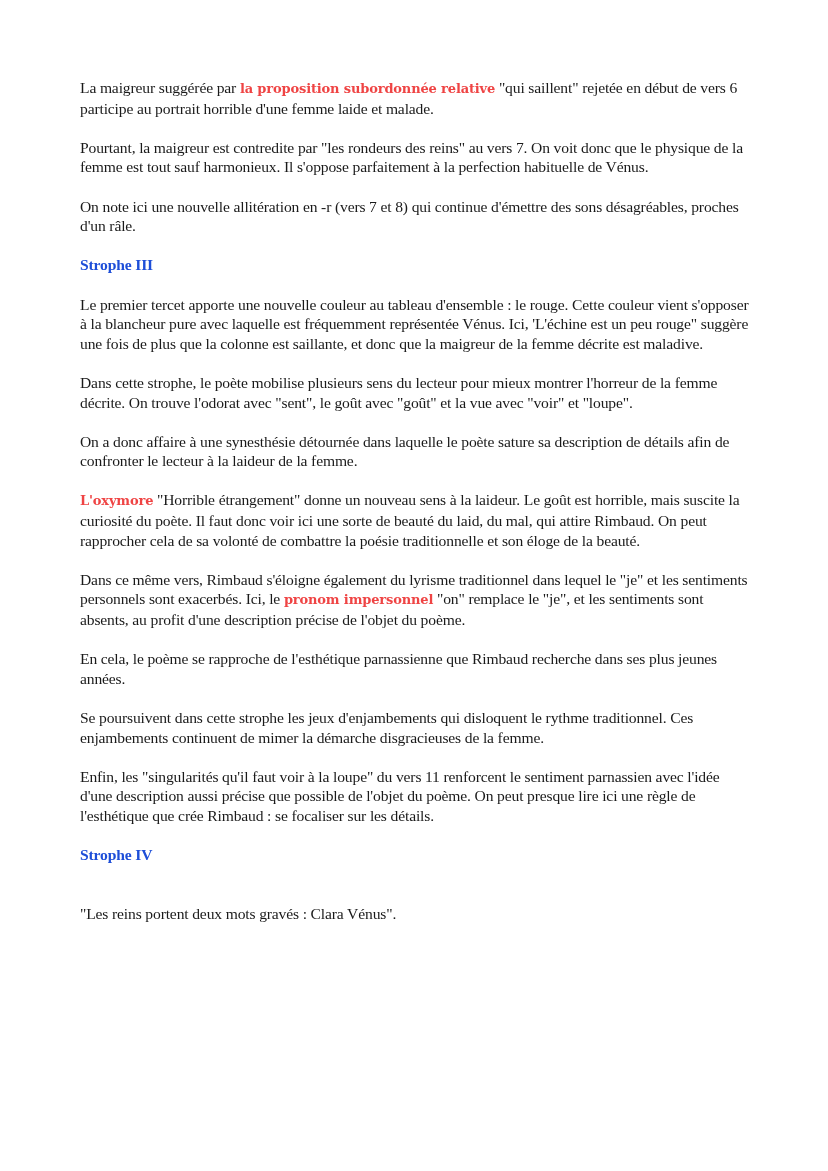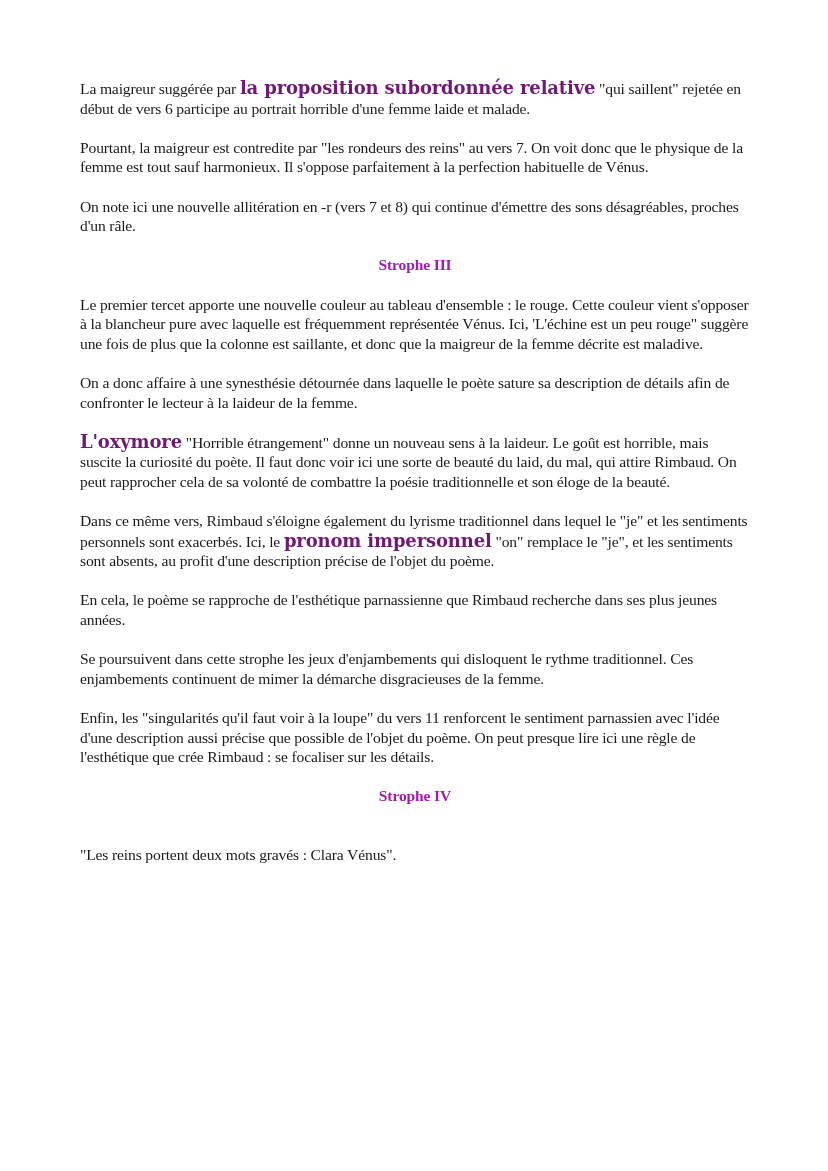--- a/index.html
+++ b/index.html
@@ -21,48 +21,48 @@
     font-family: "Liberation Serif", "DejaVu Serif", serif;
     font-size: 15.6px;
     line-height: 19.6px;
     color: #1a1a1a;
     letter-spacing: -0.15px;
   }
   .para {
     margin: 0 0 19.6px 0;
   }
   .heading {
-    text-align: center;
     font-weight: bold;
     margin: 0 0 19.6px 0;
-    color: #a21caf;
+    color: #1d4ed8;
   }
   .bold {
     font-family: "DejaVu Serif", serif;
     font-weight: bold;
-    font-size: 18px;
-    color: #701a75;
+    font-size: 13px;
+    color: #ef4444;
   }
 </style>
 </head>
 <body>
 
 <div class="page">
 
   <p class="para"><span>La maigreur suggérée par </span><span class="bold">la proposition subordonnée relative</span><span> "qui saillent" rejetée en début de vers 6 participe au portrait horrible d'une femme laide et malade.</span></p>
 
   <p class="para">Pourtant, la maigreur est contredite par "les rondeurs des reins" au vers 7. On voit donc que le physique de la femme est tout sauf harmonieux. Il s'oppose parfaitement à la perfection habituelle de Vénus.</p>
 
   <p class="para">On note ici une nouvelle allitération en -r (vers 7 et 8) qui continue d'émettre des sons désagréables, proches d'un râle.</p>
 
 
   <p class="heading">Strophe III</p>
 
   <p class="para">Le premier tercet apporte une nouvelle couleur au tableau d'ensemble : le rouge. Cette couleur vient s'opposer à la blancheur pure avec laquelle est fréquemment représentée Vénus. Ici, 'L'échine est un peu rouge" suggère une fois de plus que la colonne est saillante, et donc que la maigreur de la femme décrite est maladive.</p>
 
+  <p class="para">Dans cette strophe, le poète mobilise plusieurs sens du lecteur pour mieux montrer l'horreur de la femme décrite. On trouve l'odorat avec "sent", le goût avec "goût" et la vue avec "voir" et "loupe".</p>
 
   <p class="para">On a donc affaire à une synesthésie détournée dans laquelle le poète sature sa description de détails afin de confronter le lecteur à la laideur de la femme.</p>
 
   <p class="para"><span class="bold">L'oxymore</span><span> "Horrible étrangement" donne un nouveau sens à la laideur. Le goût est horrible, mais suscite la curiosité du poète. Il faut donc voir ici une sorte de beauté du laid, du mal, qui attire Rimbaud. On peut rapprocher cela de sa volonté de combattre la poésie traditionnelle et son éloge de la beauté.</span></p>
 
   <p class="para"><span>Dans ce même vers, Rimbaud s'éloigne également du lyrisme traditionnel dans lequel le "je" et les sentiments personnels sont exacerbés. Ici, le </span><span class="bold">pronom impersonnel</span><span> "on" remplace le "je", et les sentiments sont absents, au profit d'une description précise de l'objet du poème.</span></p>
 
   <p class="para">En cela, le poème se rapproche de l'esthétique parnassienne que Rimbaud recherche dans ses plus jeunes années.</p>
 
   <p class="para">Se poursuivent dans cette strophe les jeux d'enjambements qui disloquent le rythme traditionnel. Ces enjambements continuent de mimer la démarche disgracieuses de la femme.</p>

